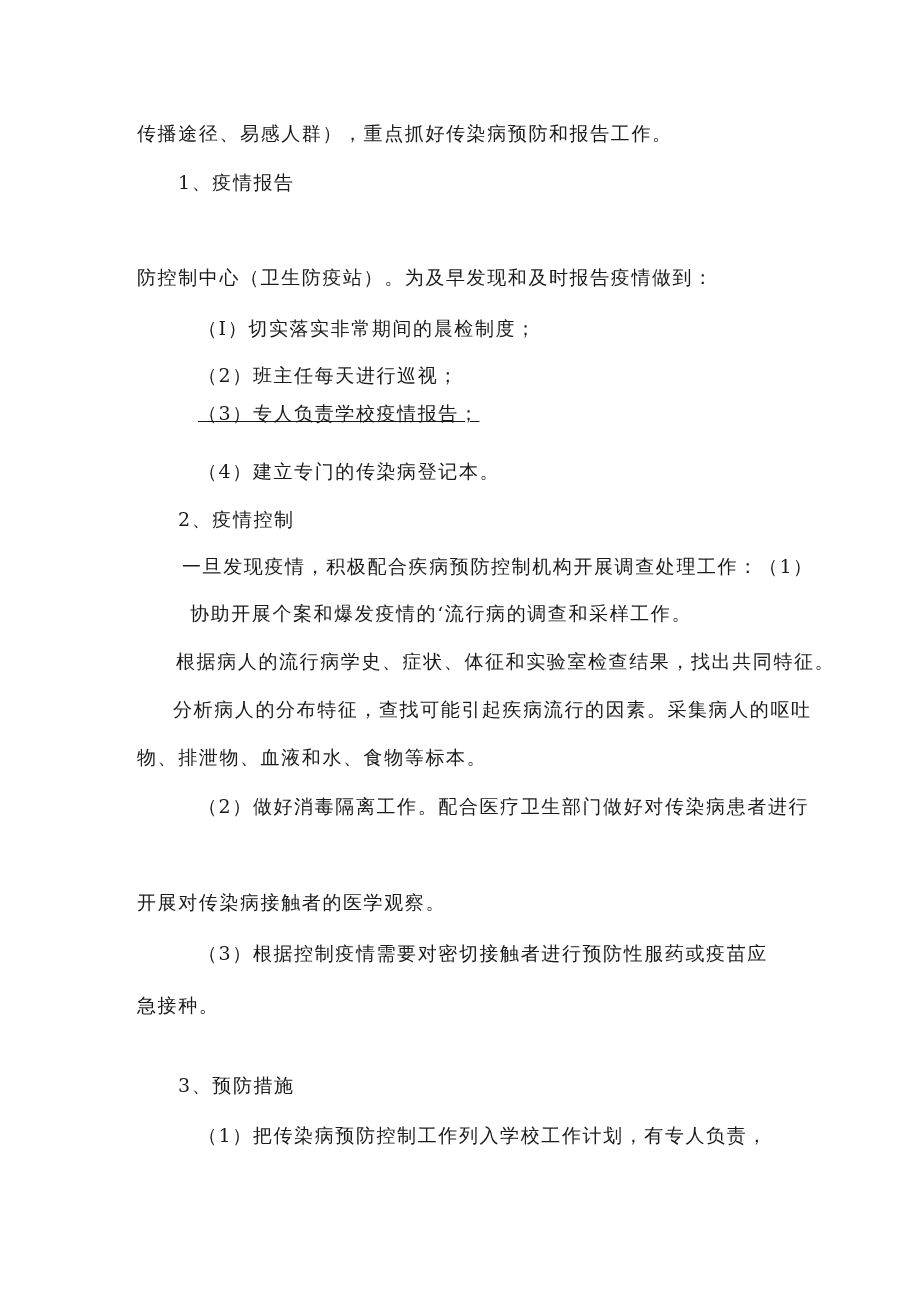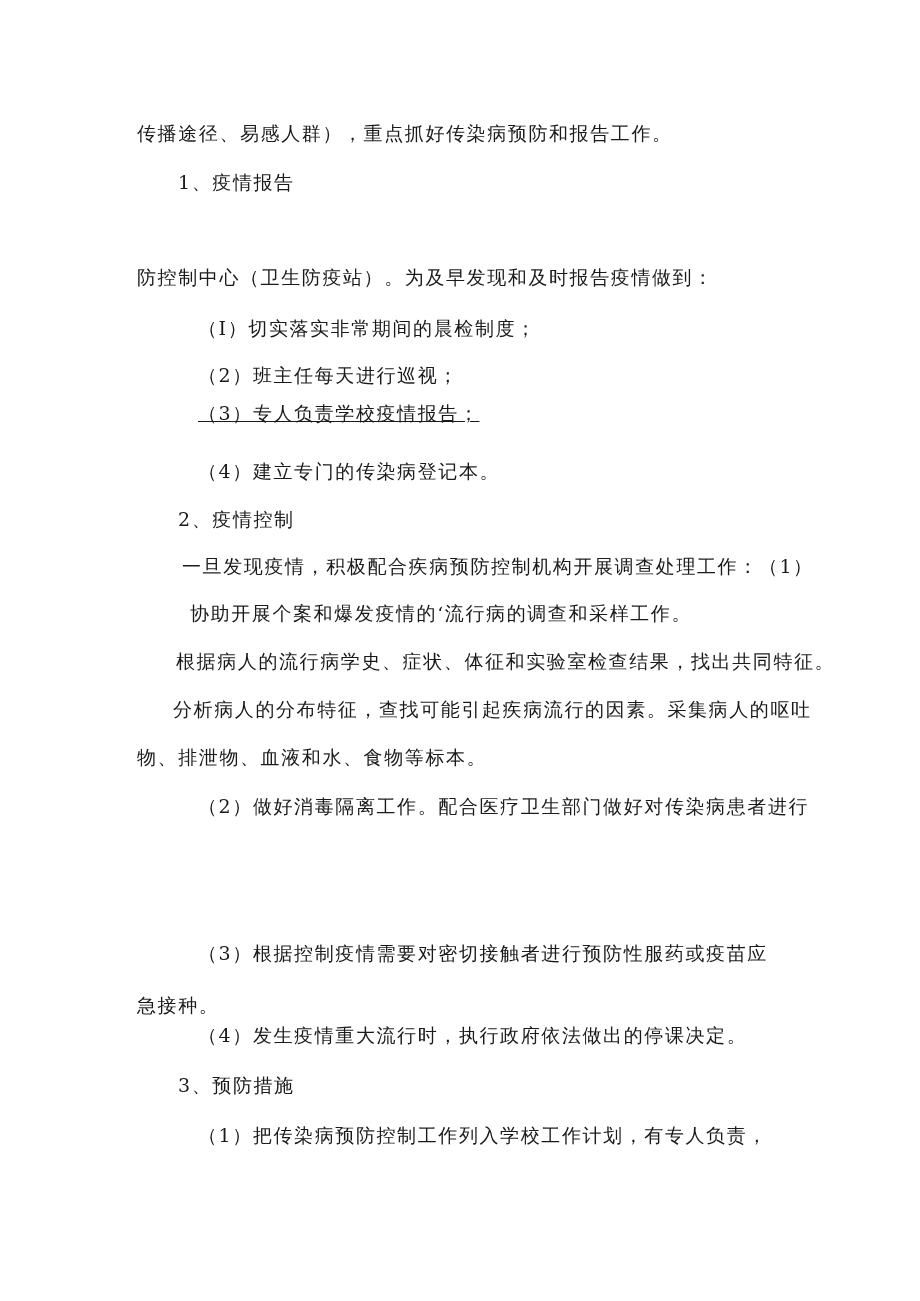--- a/index.html
+++ b/index.html
@@ -42,18 +42,18 @@
   <p class="line" style="left:198px; top:363px;">（2）班主任每天进行巡视；</p>
   <p class="line" style="left:198px; top:401px;text-decoration:underline;">（3）专人负责学校疫情报告；</p>
   <p class="line" style="left:198px; top:459px;">（4）建立专门的传染病登记本。</p>
   <p class="line" style="left:178px; top:507px;">2、疫情控制</p>
   <p class="line" style="left:182px; top:554px;text-align:center;">一旦发现疫情，积极配合疾病预防控制机构开展调查处理工作：（1）</p>
   <p class="line" style="left:190px; top:601px;">协助开展个案和爆发疫情的‘流行病的调查和采样工作。</p>
   <p class="line" style="left:137px; top:649px;margin-left:39px;">根据病人的流行病学史、症状、体征和实验室检查结果，找出共同特征。</p>
   <p class="line" style="left:148px; top:697px;margin-left:25px;">分析病人的分布特征，查找可能引起疾病流行的因素。采集病人的呕吐</p>
   <p class="line" style="left:137px; top:745px;">物、排泄物、血液和水、食物等标本。</p>
   <p class="line" style="left:198px; top:794px;">（2）做好消毒隔离工作。配合医疗卫生部门做好对传染病患者进行</p>
+  <p class="line" style="left:137px; top:890px;">开展对传染病接触者的医学观察。</p>
   <p class="line" style="left:198px; top:941px;">（3）根据控制疫情需要对密切接触者进行预防性服药或疫苗应</p>
   <p class="line" style="left:137px; top:993px;">急接种。</p>
-  <p class="line" style="left:198px; top:1023px;">（4）发生疫情重大流行时，执行政府依法做出的停课决定。</p>
   <p class="line" style="left:178px; top:1073px;">3、预防措施</p>
   <p class="line" style="left:198px; top:1123px;">（1）把传染病预防控制工作列入学校工作计划，有专人负责，</p>
 </div>
 
 </body></html>

